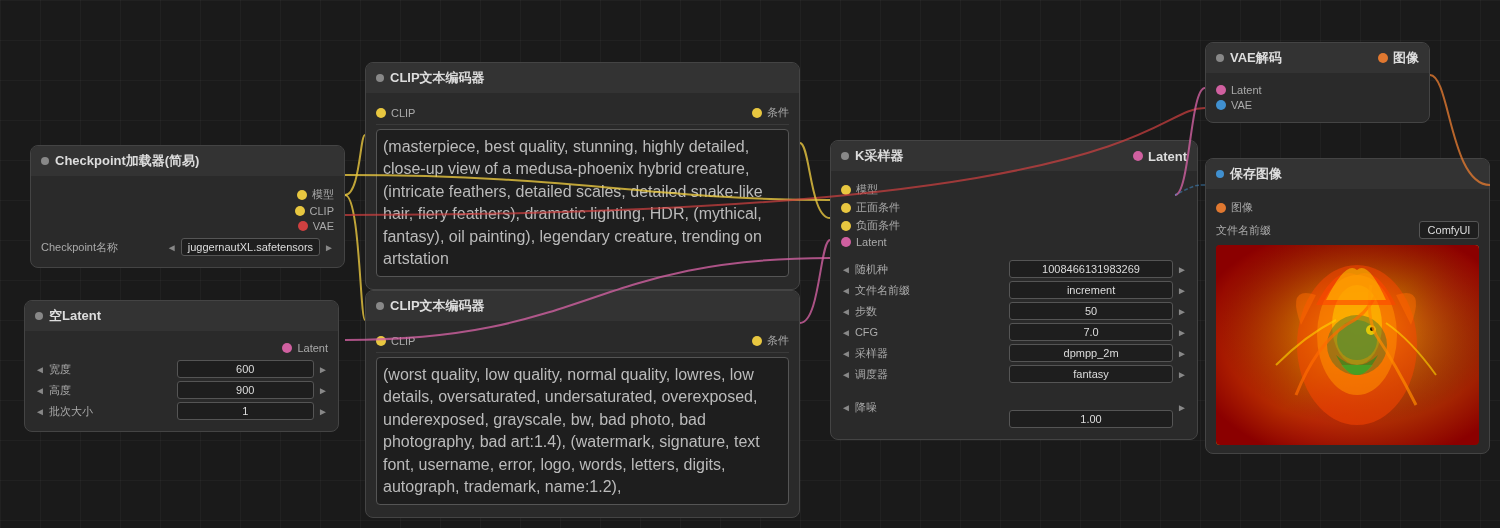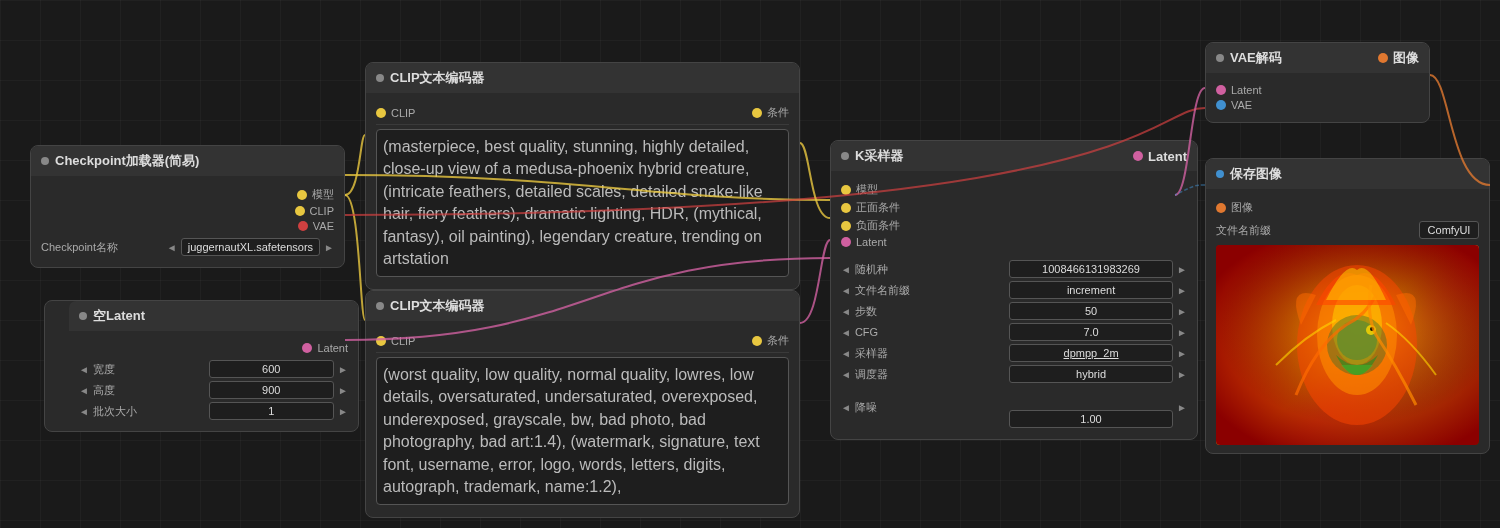--- a/index.html
+++ b/index.html
@@ -166,21 +166,21 @@
       <span class="field-label">Checkpoint名称</span>
       <div class="field-with-arrows">
         <span class="arrow-btn">◄</span>
         <div class="field-value">juggernautXL.safetensors</div>
         <span class="arrow-btn">►</span>
       </div>
     </div>
   </div>
 </div>
 
-<div class="node" style="left:44px; top:300px; width:315px;padding-left:24px;">
+<div class="node" style="left:24px; top:300px; width:315px;">
   <div class="node-header">
     <div class="node-dot" style="background:#888;"></div>
     <span>空Latent</span>
   </div>
   <div class="node-body">
     <div class="node-row">
       <span></span>
       <div class="port-right">
         <span>Latent</span>
         <div class="port-dot port-dot-pink"></div>
@@ -322,29 +322,29 @@
         <span class="arrow-btn">◄</span>
         <span class="field-label">CFG</span>
         <div class="field-value" style="flex:1;">7.0</div>
         <span class="arrow-btn">►</span>
       </div>
     </div>
     <div class="field-row">
       <div class="field-with-arrows" style="width:100%">
         <span class="arrow-btn">◄</span>
         <span class="field-label">采样器</span>
-        <div class="field-value" style="flex:1;text-decoration:underline;">dpmpp_2m</div>
+        <div class="field-value" style="flex:1;">dpmpp_2m</div>
         <span class="arrow-btn">►</span>
       </div>
     </div>
     <div class="field-row">
       <div class="field-with-arrows" style="width:100%">
         <span class="arrow-btn">◄</span>
         <span class="field-label">调度器</span>
-        <div class="field-value" style="flex:1;">hybrid</div>
+        <div class="field-value" style="flex:1;">fantasy</div>
         <span class="arrow-btn">►</span>
       </div>
     </div>
     <div class="field-row">
       <div class="field-with-arrows" style="width:100%">
         <span class="arrow-btn">◄</span>
         <span class="field-label">降噪</span>
         <div class="field-value" style="flex:1;margin-top:24px;">1.00</div>
         <span class="arrow-btn">►</span>
       </div>

